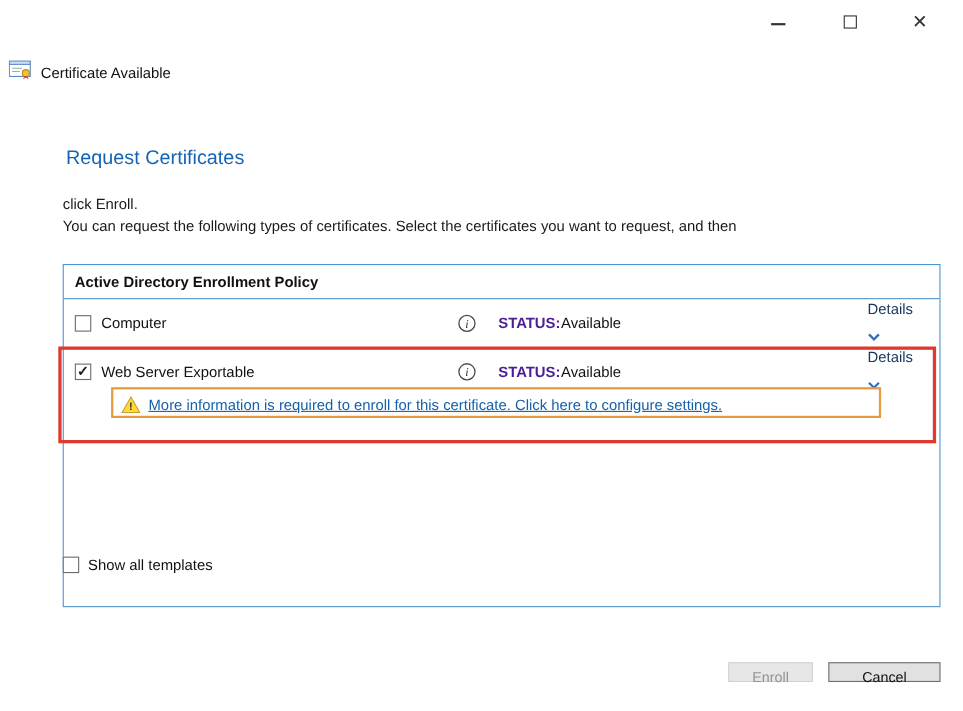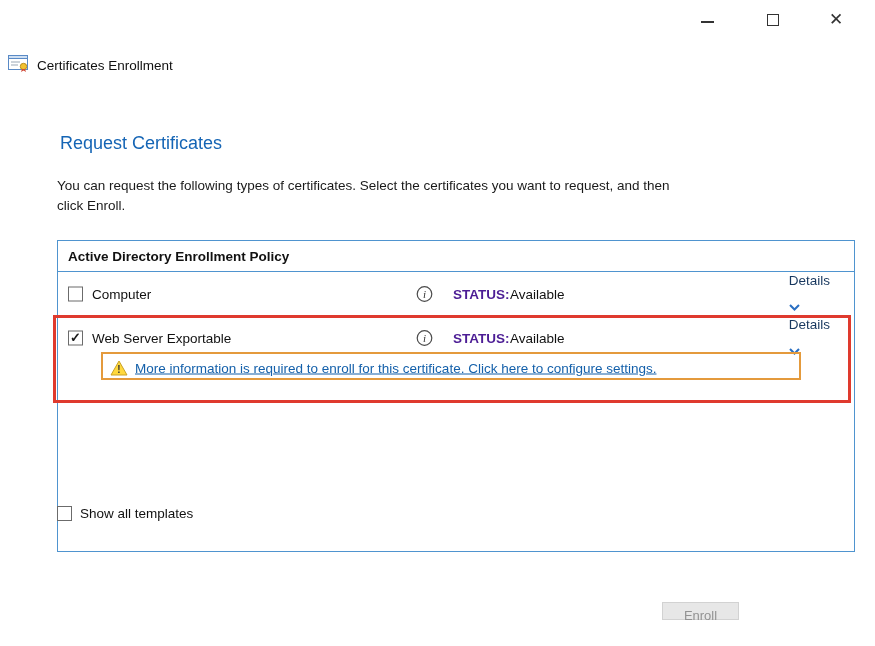--- a/index.html
+++ b/index.html
@@ -71,27 +71,27 @@
     <span>
       <svg width="21" height="17" viewBox="0 0 21 17">
         <rect x="0.5" y="0.5" width="19" height="14" fill="#ffffff" stroke="#5a8ac6"></rect>
         <rect x="0.5" y="0.5" width="19" height="3" fill="#cfe0f3" stroke="#5a8ac6"></rect>
         <line x1="3" y1="7" x2="12" y2="7" stroke="#9aa7b5" stroke-width="1"></line>
         <line x1="3" y1="10" x2="10" y2="10" stroke="#9aa7b5" stroke-width="1"></line>
         <circle cx="15.5" cy="11.5" r="3.2" fill="#f2c230" stroke="#b98d1e"></circle>
         <path d="M14 14 L13 17 L15.5 15.5 L18 17 L17 14 Z" fill="#d04b3a"></path>
       </svg>
     </span>
-    <span class="app-title">Certificates Enrollment</span>
+    <span class="app-title">Certificate Available</span>
   </div>
 
   <div class="page-heading">Request Certificates</div>
   <div class="page-desc">
+    <span>click Enroll.</span>
     <span>You can request the following types of certificates. Select the certificates you want to request, and then</span>
-    <span>click Enroll.</span>
   </div>
 
   <div class="panel">
     <div class="panel-header">Active Directory Enrollment Policy</div>
 
     <div class="panel-row" style="top:40px;">
       <span class="checkbox"></span>
       <span class="row-label">Computer</span>
       <span class="info-icon">
         <svg width="17" height="17" viewBox="0 0 17 17">
@@ -142,17 +142,18 @@
       <span class="warn-link">More information is required to enroll for this certificate. Click here to configure settings.</span>
     </div>
   </div>
 
   <div class="show-all">
     <span class="checkbox"></span>
     <span class="show-all-label">Show all templates</span>
   </div>
 
   <div class="btn btn-enroll">Enroll</div>
+  <div class="btn btn-cancel">Cancel</div>
 
   <div class="annot-red"></div>
   <div class="annot-orange"></div>
 
 </div>
 
 </body></html>

